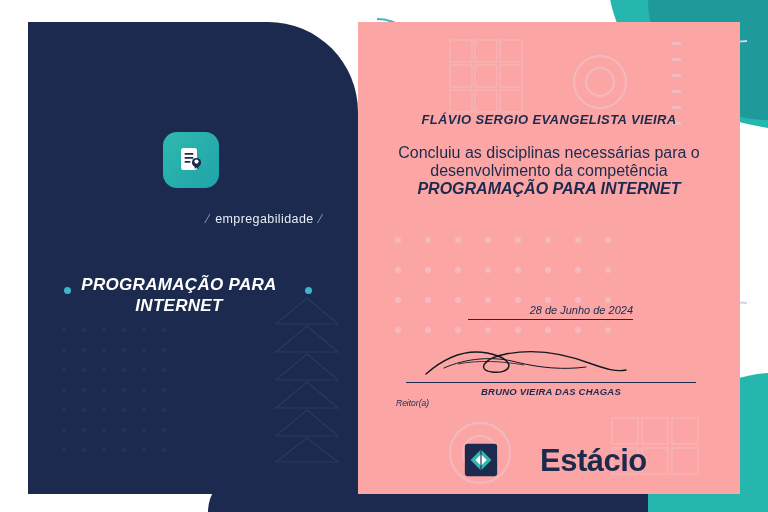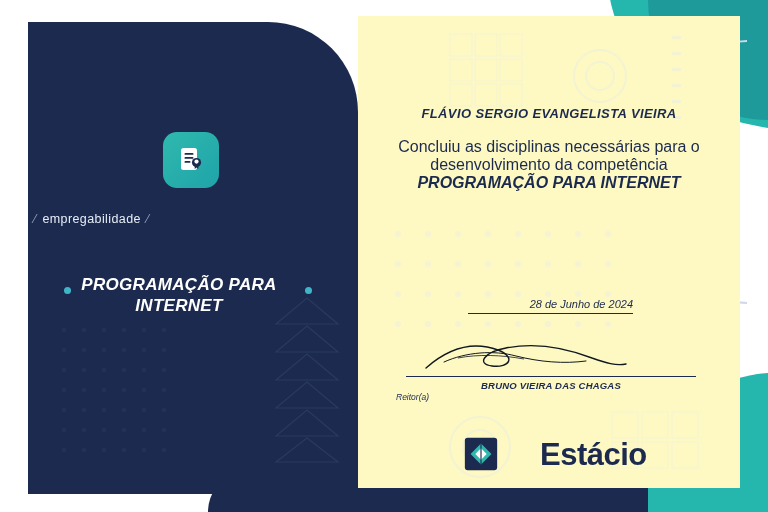--- a/index.html
+++ b/index.html
@@ -131,21 +131,21 @@
     align-items: center;
     justify-content: center;
   }
   .badge svg { display:block; }
 
   .brand-line {
     position: absolute;
     left: 28px;
     top: 212px;
     width: 300px;
-    text-align: left;
+    text-align: right;
     color: #e8eef6;
     font-size: 12.5px;
     letter-spacing: 0.4px;
   }
   .brand-line .tick {
     color: #8fa2bd;
     font-size: 12px;
     padding: 0 6px;
   }
 
@@ -170,24 +170,24 @@
     border-radius: 50%;
     background: #3fb6c8;
   }
   .dot-left { left: 64px; }
   .dot-right { left: 305px; }
 
   
   .right-content {
     position: absolute;
     left: 358px;
-    top: 16px;
+    top: 22px;
     width: 382px;
     height: 472px;
-    background: #fef9c3;
+    background: #fca5a5;
     overflow: hidden;
   }
   .watermark {
     position: absolute;
     opacity: 0.33;
   }
 
   .recipient {
     position: absolute;
     left: 20px;

